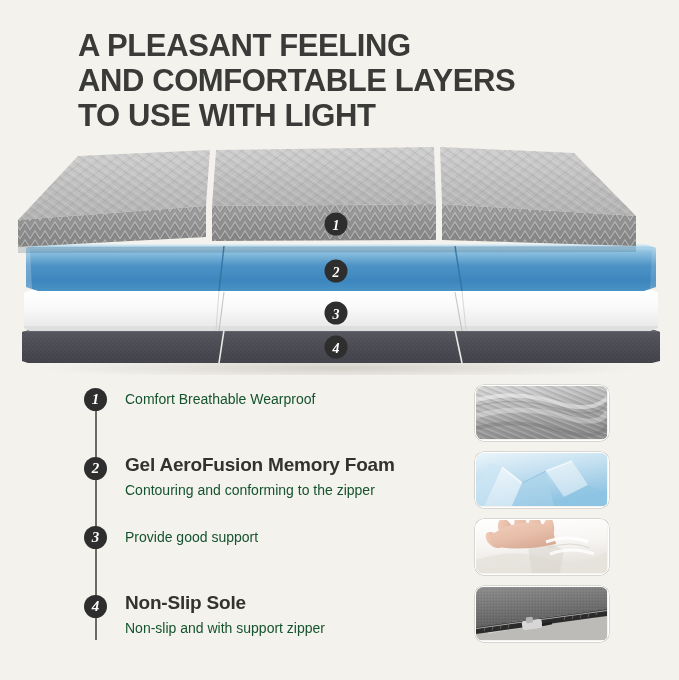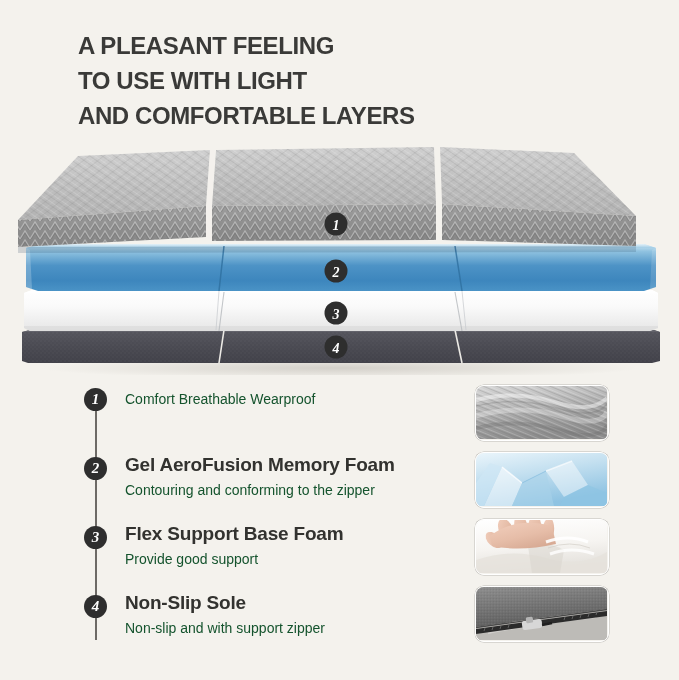--- a/index.html
+++ b/index.html
@@ -19,21 +19,21 @@
   
   .headline {
     position: absolute;
     left: 78px;
     top: 28px;
     width: 560px;
   }
   .headline-line {
     font-family: "Liberation Sans", sans-serif;
     font-weight: bold;
-    font-size: 24px;
+    font-size: 31px;
     line-height: 35px;
     letter-spacing: -0.4px;
     color: #3a3a38;
     white-space: nowrap;
   }
 
   
   .diagram {
     position: absolute;
     left: 0;
@@ -118,22 +118,22 @@
     position: relative;
     box-shadow: 0 0 0 0.5px rgba(120,118,114,0.45);
   }
   .thumb svg { display: block; }
 </style>
 </head>
 <body>
 
 <div class="headline">
   <div class="headline-line">A PLEASANT FEELING</div>
+  <div class="headline-line">AND COMFORTABLE LAYERS</div>
   <div class="headline-line">TO USE WITH LIGHT</div>
-  <div class="headline-line">AND COMFORTABLE LAYERS</div>
 </div>
 
 <div class="diagram">
 <svg width="679" height="235" viewBox="0 0 679 235" xmlns="http://www.w3.org/2000/svg">
   <defs>
 
     <linearGradient id="coverTop" x1="0" y1="0" x2="0" y2="1">
       <stop offset="0%" stop-color="#cfcfcf"></stop>
       <stop offset="55%" stop-color="#bebebe"></stop>
       <stop offset="100%" stop-color="#b2b2b2"></stop>
@@ -295,21 +295,20 @@
     <div class="badge">2</div>
     <div class="feature-text">
       <div class="feature-title">Gel AeroFusion Memory Foam</div>
       <div class="feature-sub">Contouring and conforming to the zipper</div>
     </div>
   </div>
 
   <div class="feature">
     <div class="badge">3</div>
     <div class="feature-text">
-      <div class="feature-title">Flex Support Base Foam</div>
       <div class="feature-sub">Provide good support</div>
     </div>
   </div>
 
   <div class="feature">
     <div class="badge">4</div>
     <div class="feature-text">
       <div class="feature-title">Non-Slip Sole</div>
       <div class="feature-sub">Non-slip and with support zipper</div>
     </div>

